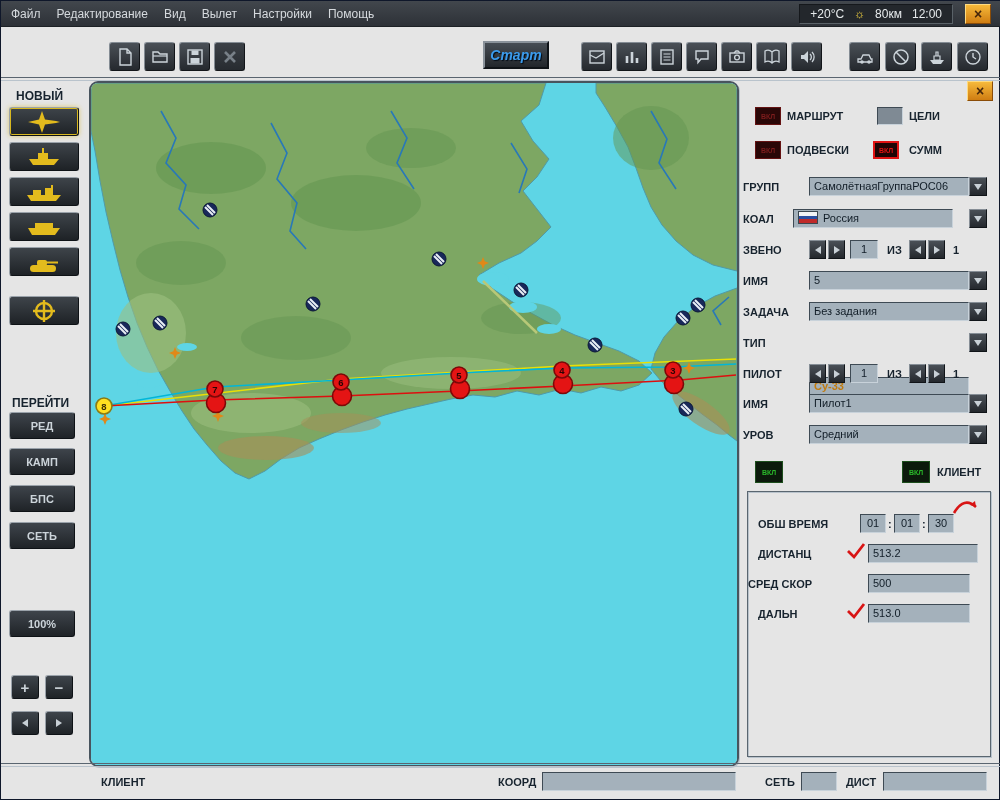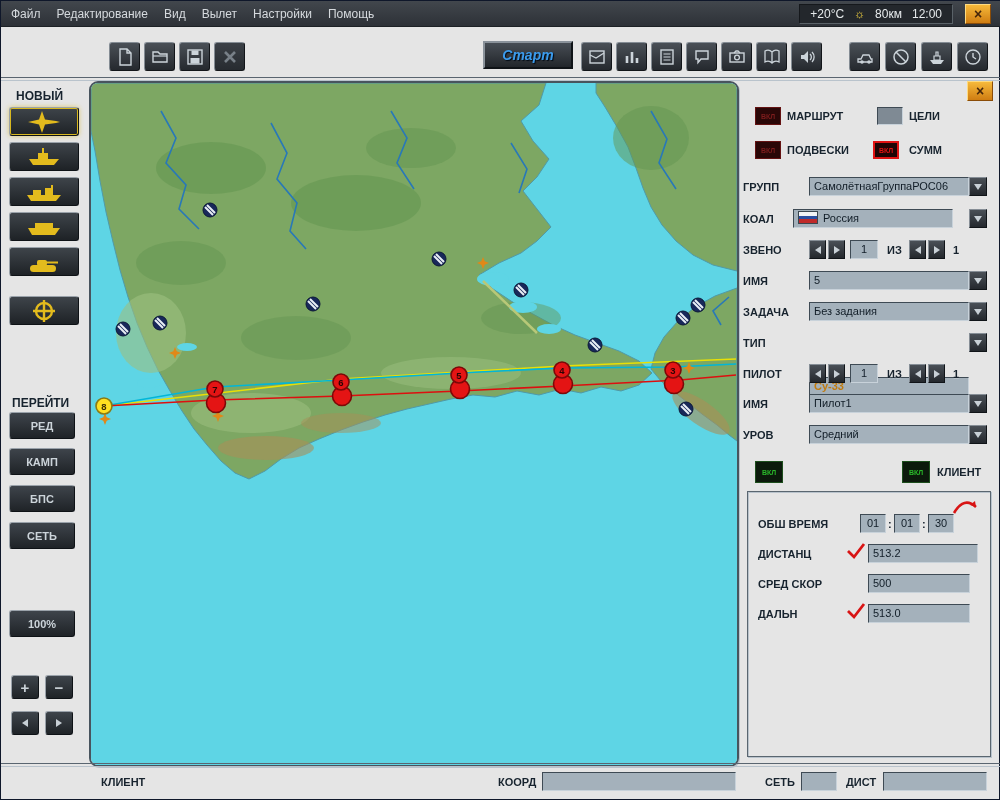--- a/index.html
+++ b/index.html
@@ -8,21 +8,21 @@
   .abs{position:absolute;}
   
   #menubar{position:absolute;left:0;top:0;width:1000px;height:26px;background:linear-gradient(#42474d,#2d3137);display:flex;align-items:center;gap:16px;padding-left:10px;box-sizing:border-box;border-bottom:1px solid #1d2125;}
   .menu-item{color:#d6dade;font-size:12px;cursor:default;white-space:nowrap;}
   #weatherbox{position:absolute;right:46px;top:3px;height:20px;background:#23272c;border:1px solid;border-color:#15181c #5a6268 #5a6268 #15181c;display:flex;align-items:center;gap:10px;padding:0 10px;color:#e6eaec;font-size:12px;box-sizing:border-box;}
   .xbtn{width:26px;height:20px;background:linear-gradient(#f6b93a,#cf7d12);border:1px solid;border-color:#ffdb80 #8a4c08 #8a4c08 #ffdb80;color:#46260a;font-weight:bold;font-size:14px;line-height:18px;text-align:center;cursor:pointer;box-sizing:border-box;}
   
   #toolbar-line{position:absolute;left:0;top:76px;width:1000px;height:2px;border-top:1px solid #5a6570;border-bottom:1px solid #b9c3cc;}
   .tbtn{position:absolute;width:31px;height:29px;background:linear-gradient(#4a5057,#25292e);border:1px solid;border-color:#848c94 #121519 #121519 #848c94;border-radius:3px;display:flex;align-items:center;justify-content:center;cursor:pointer;box-sizing:border-box;}
   .tbtn.disabled{background:linear-gradient(#3c4147,#272b30);}
-  #startbtn{position:absolute;left:482px;top:40px;width:90px;height:28px;background:linear-gradient(#474d54,#22262b);border:2px solid;border-color:#8a929a #0f1317 #0f1317 #8a929a;display:flex;align-items:center;justify-content:center;cursor:pointer;box-sizing:border-box;}
+  #startbtn{position:absolute;left:482px;top:40px;width:66px;height:28px;background:linear-gradient(#474d54,#22262b);border:2px solid;border-color:#8a929a #0f1317 #0f1317 #8a929a;display:flex;align-items:center;justify-content:center;cursor:pointer;box-sizing:border-box;}
   #startbtn span{font-size:14px;font-weight:bold;font-style:italic;color:#3b9bed;text-shadow:1px 1px 1px #000a14;}
   
   .lbl{color:#17232e;font-size:11px;font-weight:bold;white-space:nowrap;text-shadow:0 1px 0 rgba(255,255,255,.22);text-align:center;}
   .field{background:#a4b1bb;border:1px solid;border-color:#3e4a54 #c8d2da #c8d2da #3e4a54;color:#111d27;font-size:11px;line-height:15px;padding:1px 4px;box-sizing:border-box;height:19px;overflow:hidden;white-space:nowrap;}
   .dropbtn,.stepbtn{background:linear-gradient(#4a5057,#24282d);border:1px solid;border-color:#868e96 #101418 #101418 #868e96;display:flex;align-items:center;justify-content:center;cursor:pointer;box-sizing:border-box;}
   .tri-d{width:0;height:0;border:4px solid transparent;border-top:6px solid #c8d0d6;border-bottom:none;}
   .tri-l{width:0;height:0;border:4px solid transparent;border-right:6px solid #c8d0d6;border-left:none;}
   .tri-r{width:0;height:0;border:4px solid transparent;border-left:6px solid #c8d0d6;border-right:none;}
   .darkbtn{position:absolute;background:linear-gradient(#3e444b,#1f2327);border:1px solid;border-color:#9aa2aa #0e1216 #0e1216 #9aa2aa;border-radius:3px;color:#ccd4da;font-weight:bold;font-size:11px;display:flex;align-items:center;justify-content:center;cursor:pointer;box-sizing:border-box;}
   .unitbtn{position:absolute;left:8px;width:70px;height:29px;background:linear-gradient(#3e444a,#1e2226);border:1px solid;border-color:#9aa2aa #0e1216 #0e1216 #9aa2aa;border-radius:3px;display:flex;align-items:center;justify-content:center;cursor:pointer;box-sizing:border-box;}
@@ -465,21 +465,21 @@
           <path d="M4,15 Q14,-2 26,9" fill="none" stroke="#d81414" stroke-width="2.6"></path>
           <path d="M26,9 l-1,-6 l-5,4 z" fill="#d81414"></path>
         </svg>
 
       <div class="lbl abs" style="left:10px;top:56px;">ДИСТАНЦ</div>
       <svg class="abs" style="left:98px;top:50px;" width="20" height="18" viewBox="0 0 20 18">
           <path d="M2,9 L8,15 L18,2" fill="none" stroke="#d81414" stroke-width="2.8"></path>
         </svg>
       <div class="field abs" style="left:120px;top:52px;width:110px;">513.2</div>
 
-      <div class="lbl abs" style="left:10px;top:86px;">СРЕД СКОР</div>
+      <div class="lbl abs" style="left:0;top:86px;">СРЕД СКОР</div>
       <div class="field abs" style="left:120px;top:82px;width:102px;">500</div>
 
       <div class="lbl abs" style="left:10px;top:116px;">ДАЛЬН</div>
       <svg class="abs" style="left:98px;top:110px;" width="20" height="18" viewBox="0 0 20 18">
           <path d="M2,9 L8,15 L18,2" fill="none" stroke="#d81414" stroke-width="2.8"></path>
         </svg>
       <div class="field abs" style="left:120px;top:112px;width:102px;">513.0</div>
     </div>
   </div>
 

